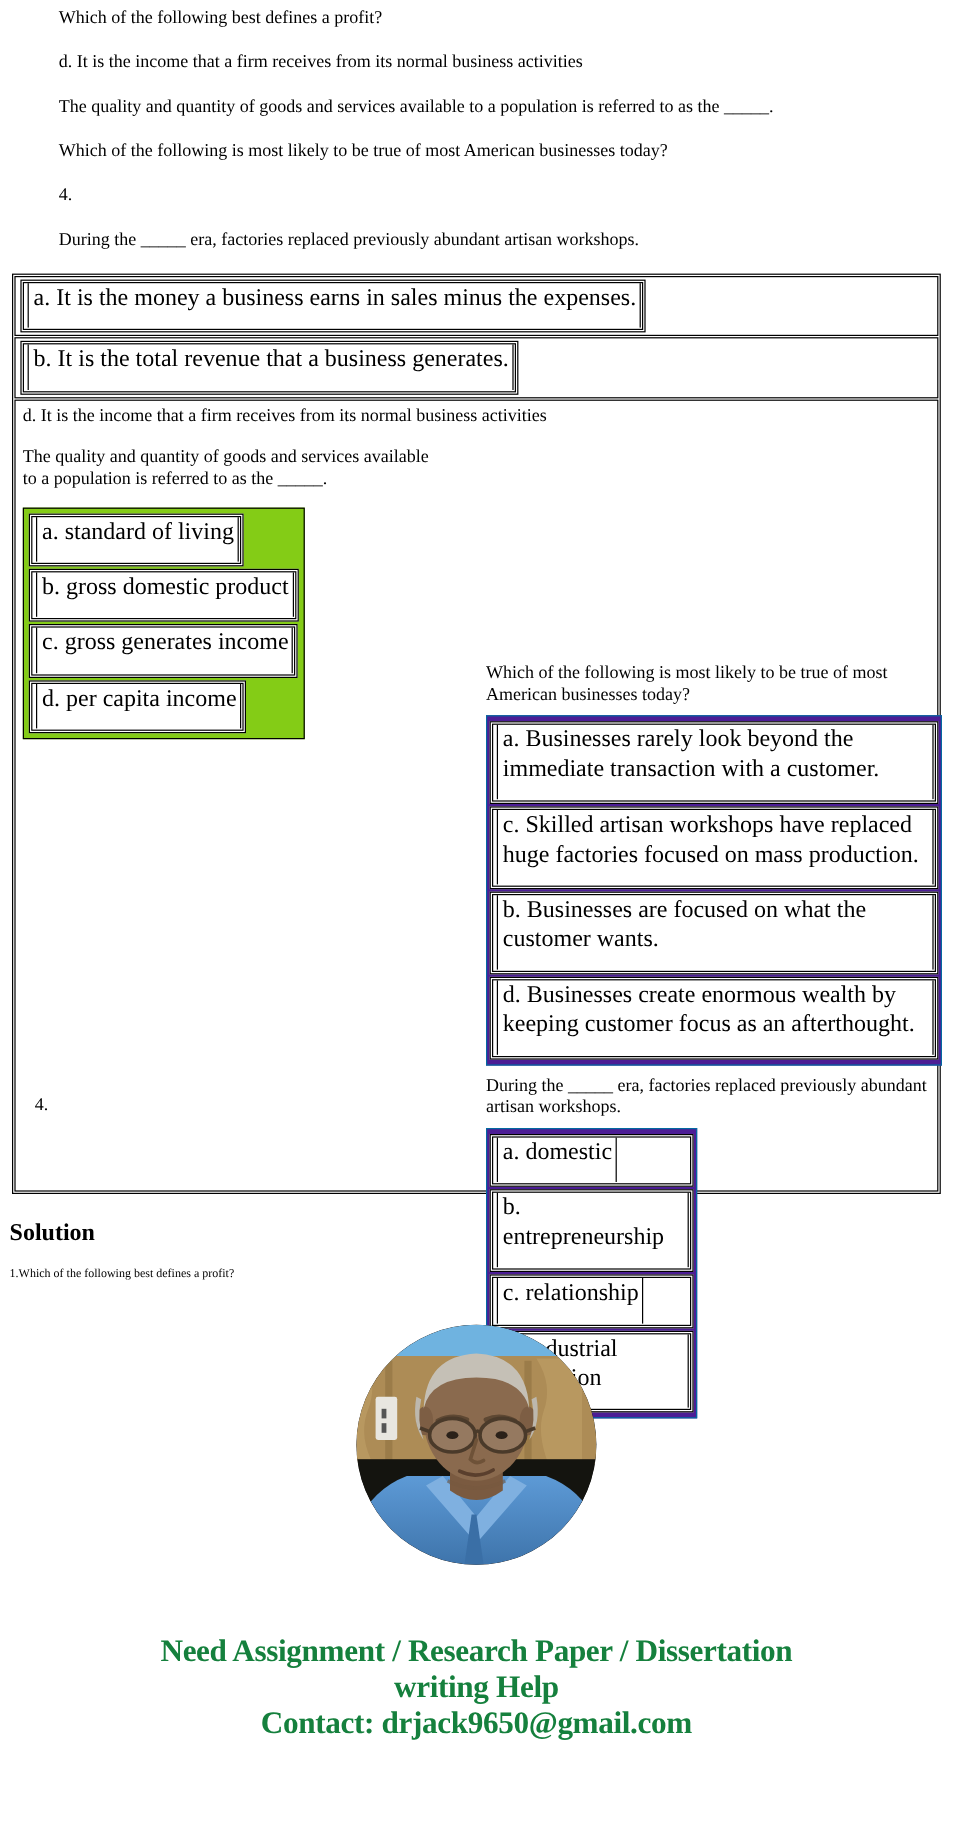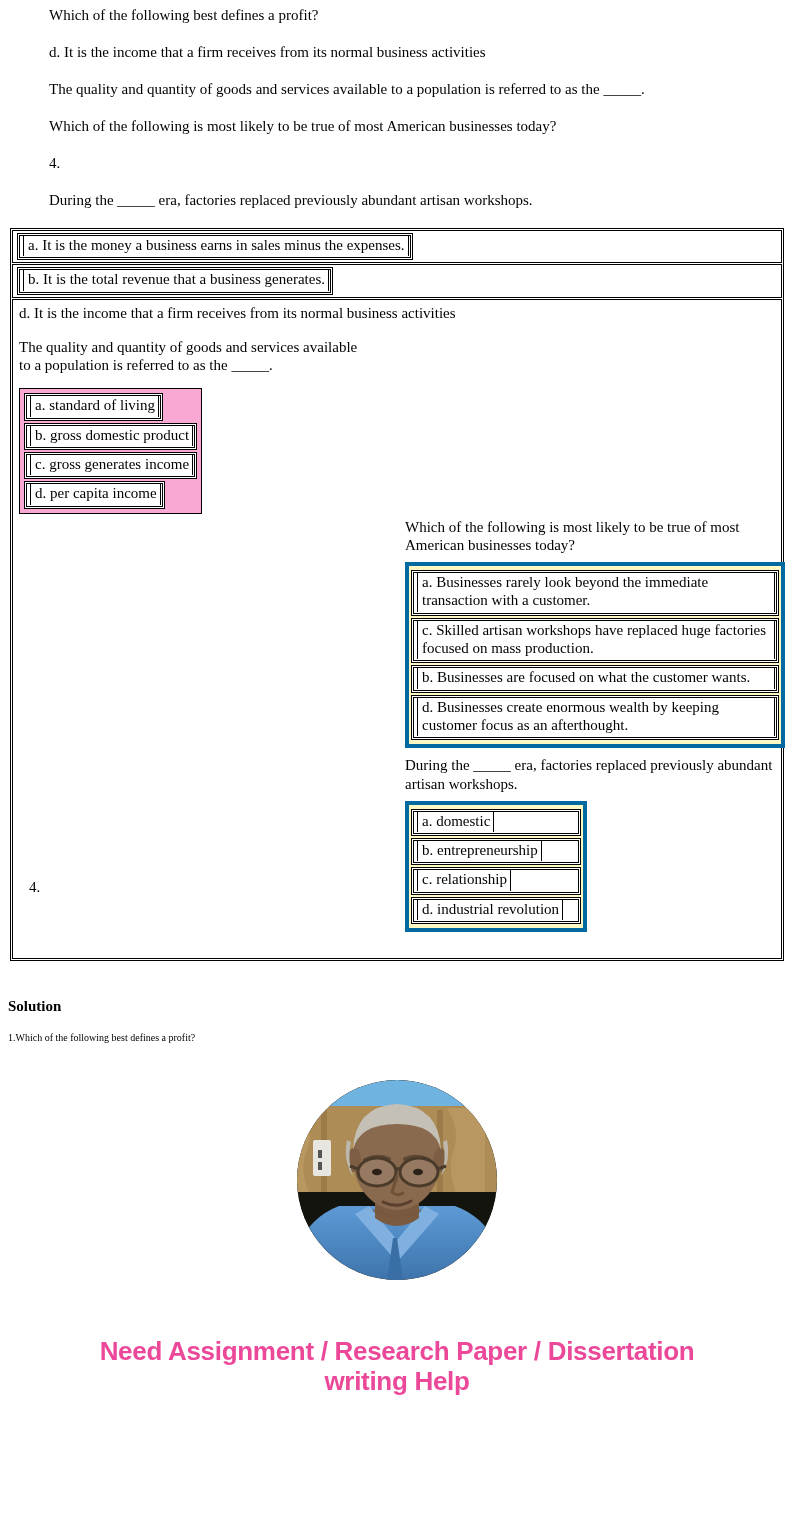--- a/index.html
+++ b/index.html
@@ -58,22 +58,22 @@
   .optbox-inner {
     border: 1px solid #000;
     padding: 0px 1px 1px 3px;
     box-sizing: border-box;
     display: block;
   }
   .optbox-inner .opt-text {
     display: inline-block;
     border-left: 1px solid #000;
     border-right: 1px solid #000;
-    padding: 0 3px 2px 4px;
-    font-size: 15px;
+    padding: 0 3px 13px 4px;
+    font-size: 20px;
     line-height: 1.22;
     white-space: pre-wrap;
   }
 
   
   .qt-row.top-opt { padding: 0; }
   .qt-row.top-opt .optbox { margin: 2px 2px 2px 4px; }
 
   
   .cell-d {
@@ -89,21 +89,21 @@
     white-space: pre-wrap;
   }
   .d-gap { height: 16px; }
 
   
   .sub-list {
     border: 1px solid #000;
     display: inline-block;
     padding: 2px;
     margin-top: 14px;
-    background: #f9a8d4;
+    background: #84cc16;
   }
   .sub-list .optbox { margin: 2px; display: block; width: max-content; }
 
   
   .four-label {
     position: absolute;
     left: 16px;
     top: 578px;
     font-size: 15px;
     line-height: 1.2;
@@ -116,47 +116,47 @@
     top: 218px;
     width: 380px;
   }
   .rc-q {
     font-size: 15px;
     line-height: 1.22;
     margin: 0 0 8px 0;
     white-space: pre-wrap;
   }
   .rc-list {
-    border: 4px solid #0369a1;
+    border: 1px solid #0369a1;
     padding: 2px;
     margin-bottom: 8px;
-    background: #fef9c3;
+    background: #4c1d95;
   }
   .rc-list .optbox {
     display: block;
     margin: 2px 0;
     width: 100%;
   }
   .rc-list .optbox-inner .opt-text {
     display: block;
     border-left: 1px solid #000;
     border-right: 1px solid #000;
   }
   .rc-list.narrow { width: 170px; }
   .rc-list.narrow .optbox { width: 100%; }
   .rc-list.narrow .optbox-inner .opt-text {
     display: inline-block;
     width: auto;
   }
 
   
   .solution-h {
-    font-size: 15px;
+    font-size: 20px;
     font-weight: bold;
-    margin: 36px 0 17px 0;
+    margin: 20px 0 17px 0;
     line-height: 1.2;
   }
   .sol-p {
     font-size: 10px;
     line-height: 1.2;
     margin: 0 0 18px 0;
   }
 
   
   .avatar-wrap {
@@ -170,28 +170,28 @@
     display: inline-block;
     overflow: hidden;
     position: relative;
     background: #0f0f0f;
   }
   .avatar svg { display: block; }
 
   
   .promo {
     text-align: center;
-    font-family: Liberation Sans, sans-serif;
+    font-family: Liberation Serif, serif;
     font-weight: bold;
     font-size: 26px;
     line-height: 1.16;
     letter-spacing: -0.3px;
     margin-top: 52px;
     padding-bottom: 30px;
-    color: #ec4899;
+    color: #15803d;
   }
   .promo .l2 { display: block; text-align: center; }
 </style>
 </head>
 <body>
 
 <div class="page">
 
   <div class="intro-block">
     <p class="intro-p">Which of the following best defines a profit?</p>
@@ -382,15 +382,16 @@
 
           <path d="M76 130 q24 12 48 0" stroke="#77583f" stroke-width="3" fill="none" opacity="0.6"></path>
         </g>
       </svg>
     </div>
   </div>
 
   <div class="promo">
     <span class="l1">Need Assignment / Research Paper / Dissertation</span>
     <span class="l2">writing Help</span>
+    <span class="l2">Contact: drjack9650@gmail.com</span>
   </div>
 
 </div>
 
 </body></html>

